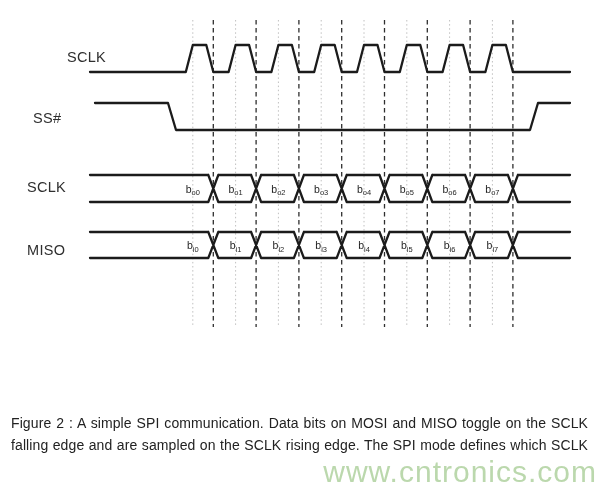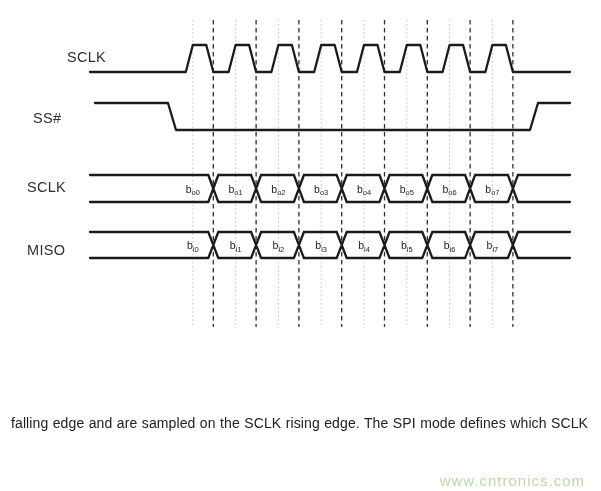--- a/index.html
+++ b/index.html
@@ -9,21 +9,21 @@
   svg{position:absolute;left:0;top:0;}
   .sig-label{position:absolute;font-size:14.5px;color:#2f2f2f;letter-spacing:0.3px;}
   .lbl-sclk{left:28px;top:49px;margin-left:39px;}
   .lbl-ss  {left:33px;top:110px;}
   .lbl-mosi{left:27px;top:179px;}
   .lbl-miso{left:27px;top:242px;}
   .caption{position:absolute;left:11px;right:13px;top:412px;
            font-size:14px;line-height:22px;color:#222;letter-spacing:0.1px;}
   .caption .cap-line{text-align:justify;}
   .caption .cap-line.fill{text-align-last:justify;}
-  .watermark{position:absolute;right:16px;bottom:2px;font-size:15px;
+  .watermark{position:absolute;right:4px;bottom:2px;font-size:30px;
              letter-spacing:1px;opacity:0.88;z-index:5;}
 </style>
 </head>
 <body>
 
 <div class="stage">
 
   <svg width="601" height="400" viewBox="0 0 601 400">
       <line x1="192.8" y1="20" x2="192.8" y2="327" stroke="#c0c0c0" stroke-width="1" stroke-dasharray="1.5 2.6"></line>
       <line x1="235.60000000000002" y1="20" x2="235.60000000000002" y2="327" stroke="#c0c0c0" stroke-width="1" stroke-dasharray="1.5 2.6"></line>
@@ -62,17 +62,18 @@
       <text x="449.59999999999997" y="249" text-anchor="middle" font-size="10.5" fill="#1f1f1f" font-family="&quot;Liberation Sans&quot;,sans-serif">b<tspan font-size="7.5" dy="2.5">i6</tspan></text>
       <text x="492.4" y="249" text-anchor="middle" font-size="10.5" fill="#1f1f1f" font-family="&quot;Liberation Sans&quot;,sans-serif">b<tspan font-size="7.5" dy="2.5">i7</tspan></text>
     </svg>
 
   <div class="sig-label lbl-sclk">SCLK</div>
   <div class="sig-label lbl-ss">SS#</div>
   <div class="sig-label lbl-mosi">SCLK</div>
   <div class="sig-label lbl-miso">MISO</div>
 
   <div class="caption">
+    <div class="cap-line fill">Figure 2 : A simple SPI communication. Data bits on MOSI and MISO toggle on the SCLK</div>
     <div class="cap-line fill">falling edge and are sampled on the SCLK rising edge. The SPI mode defines which SCLK</div>
   </div>
 
   <div class="watermark" style="color: rgb(178, 211, 162);">www.cntronics.com</div>
 </div>
 
 </body></html>

